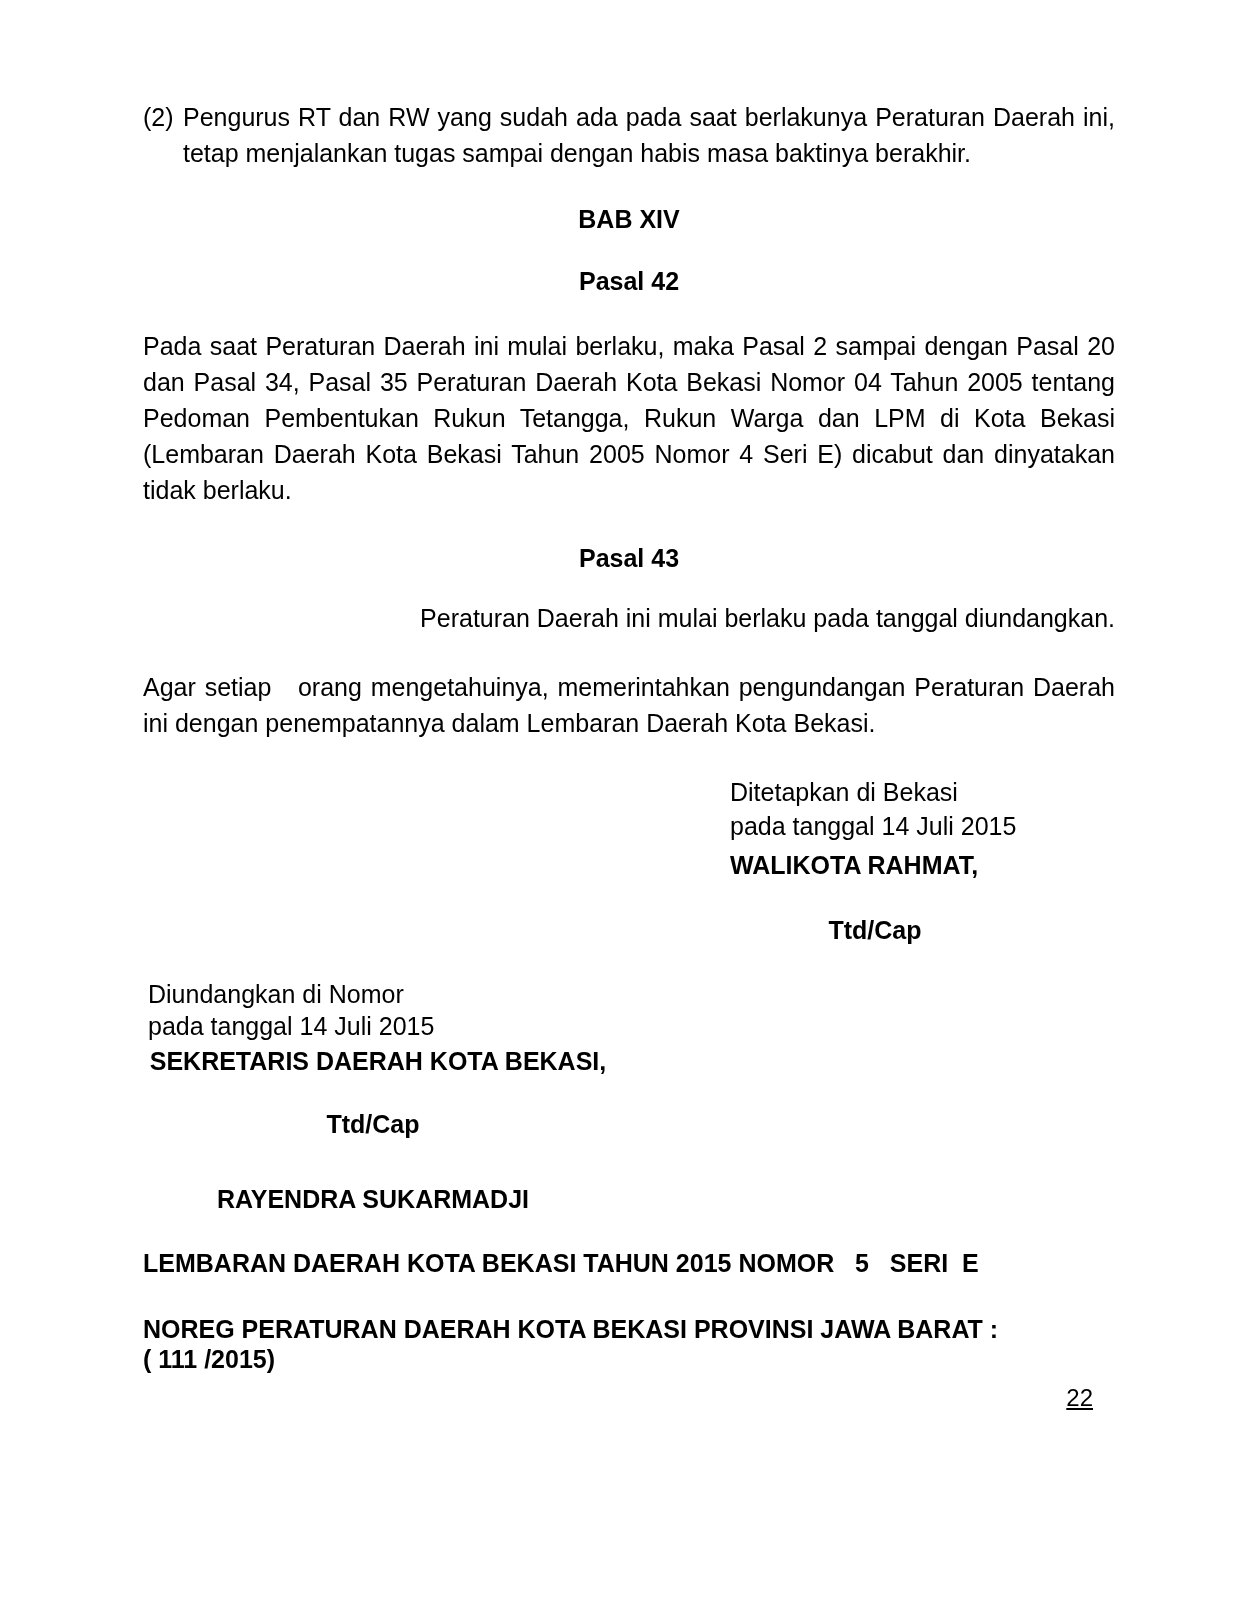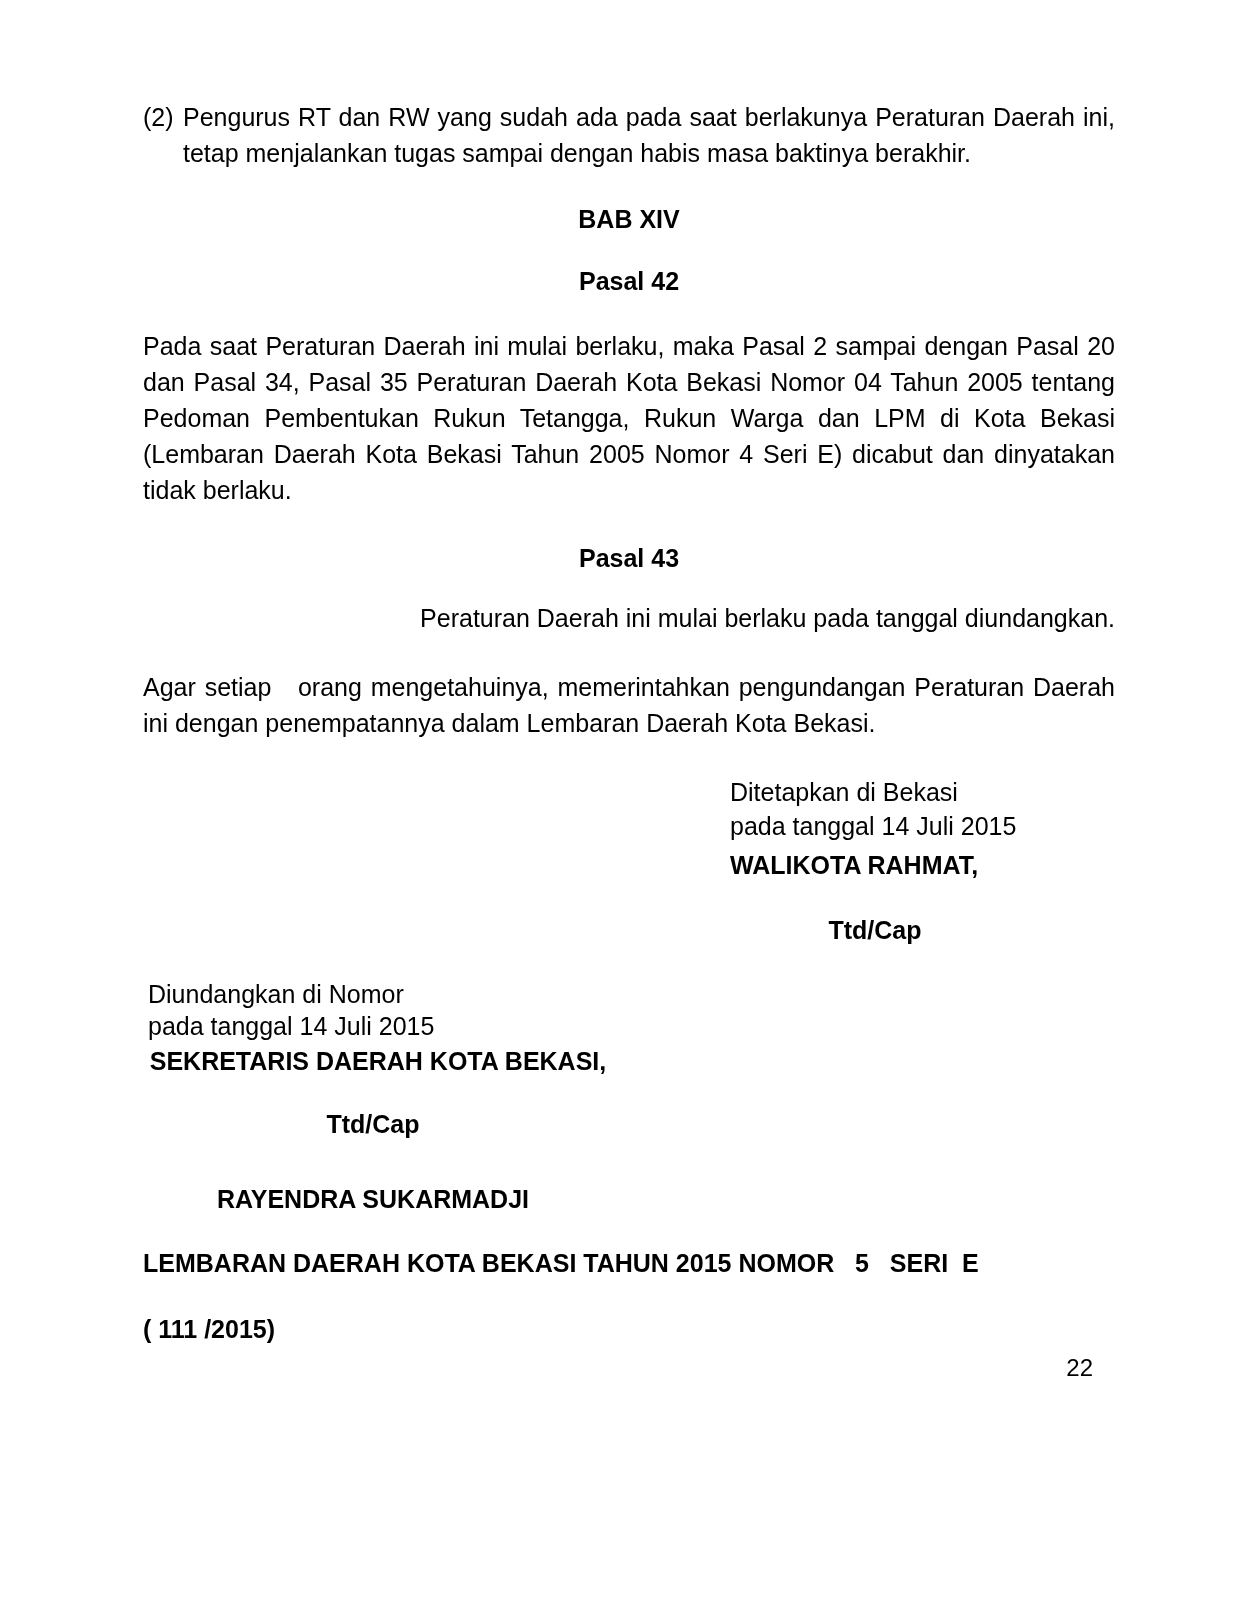--- a/index.html
+++ b/index.html
@@ -64,20 +64,21 @@
 
   .gazette { margin-top: 34px; font-weight: bold; line-height: 30px; }
   .noreg { margin-top: 36px; font-weight: bold; line-height: 30px; }
 
   .page-number {
     margin-top: 10px;
     text-align: right;
     padding-right: 22px;
     font-size: 24px;
     line-height: 28px;
+    text-decoration: underline;
   }
 </style>
 </head>
 <body>
 
 <div class="page">
   <div class="content">
 
     <div class="clause">
       <div class="num">(2)</div>
@@ -113,19 +114,20 @@
       <div class="official-title">SEKRETARIS DAERAH KOTA BEKASI,</div>
     </div>
 
     <div class="left-col ttd-left">Ttd/Cap</div>
 
     <div class="left-col name-left">RAYENDRA SUKARMADJI</div>
 
     <div class="gazette">LEMBARAN DAERAH KOTA BEKASI TAHUN 2015 NOMOR &nbsp; 5 &nbsp; SERI &nbsp;E</div>
 
     <div class="noreg">
+      <div>NOREG PERATURAN DAERAH KOTA BEKASI PROVINSI JAWA BARAT :</div>
       <div>( 111 /2015)</div>
     </div>
 
     <div class="page-number">22</div>
 
   </div>
 </div>
 
 </body></html>

